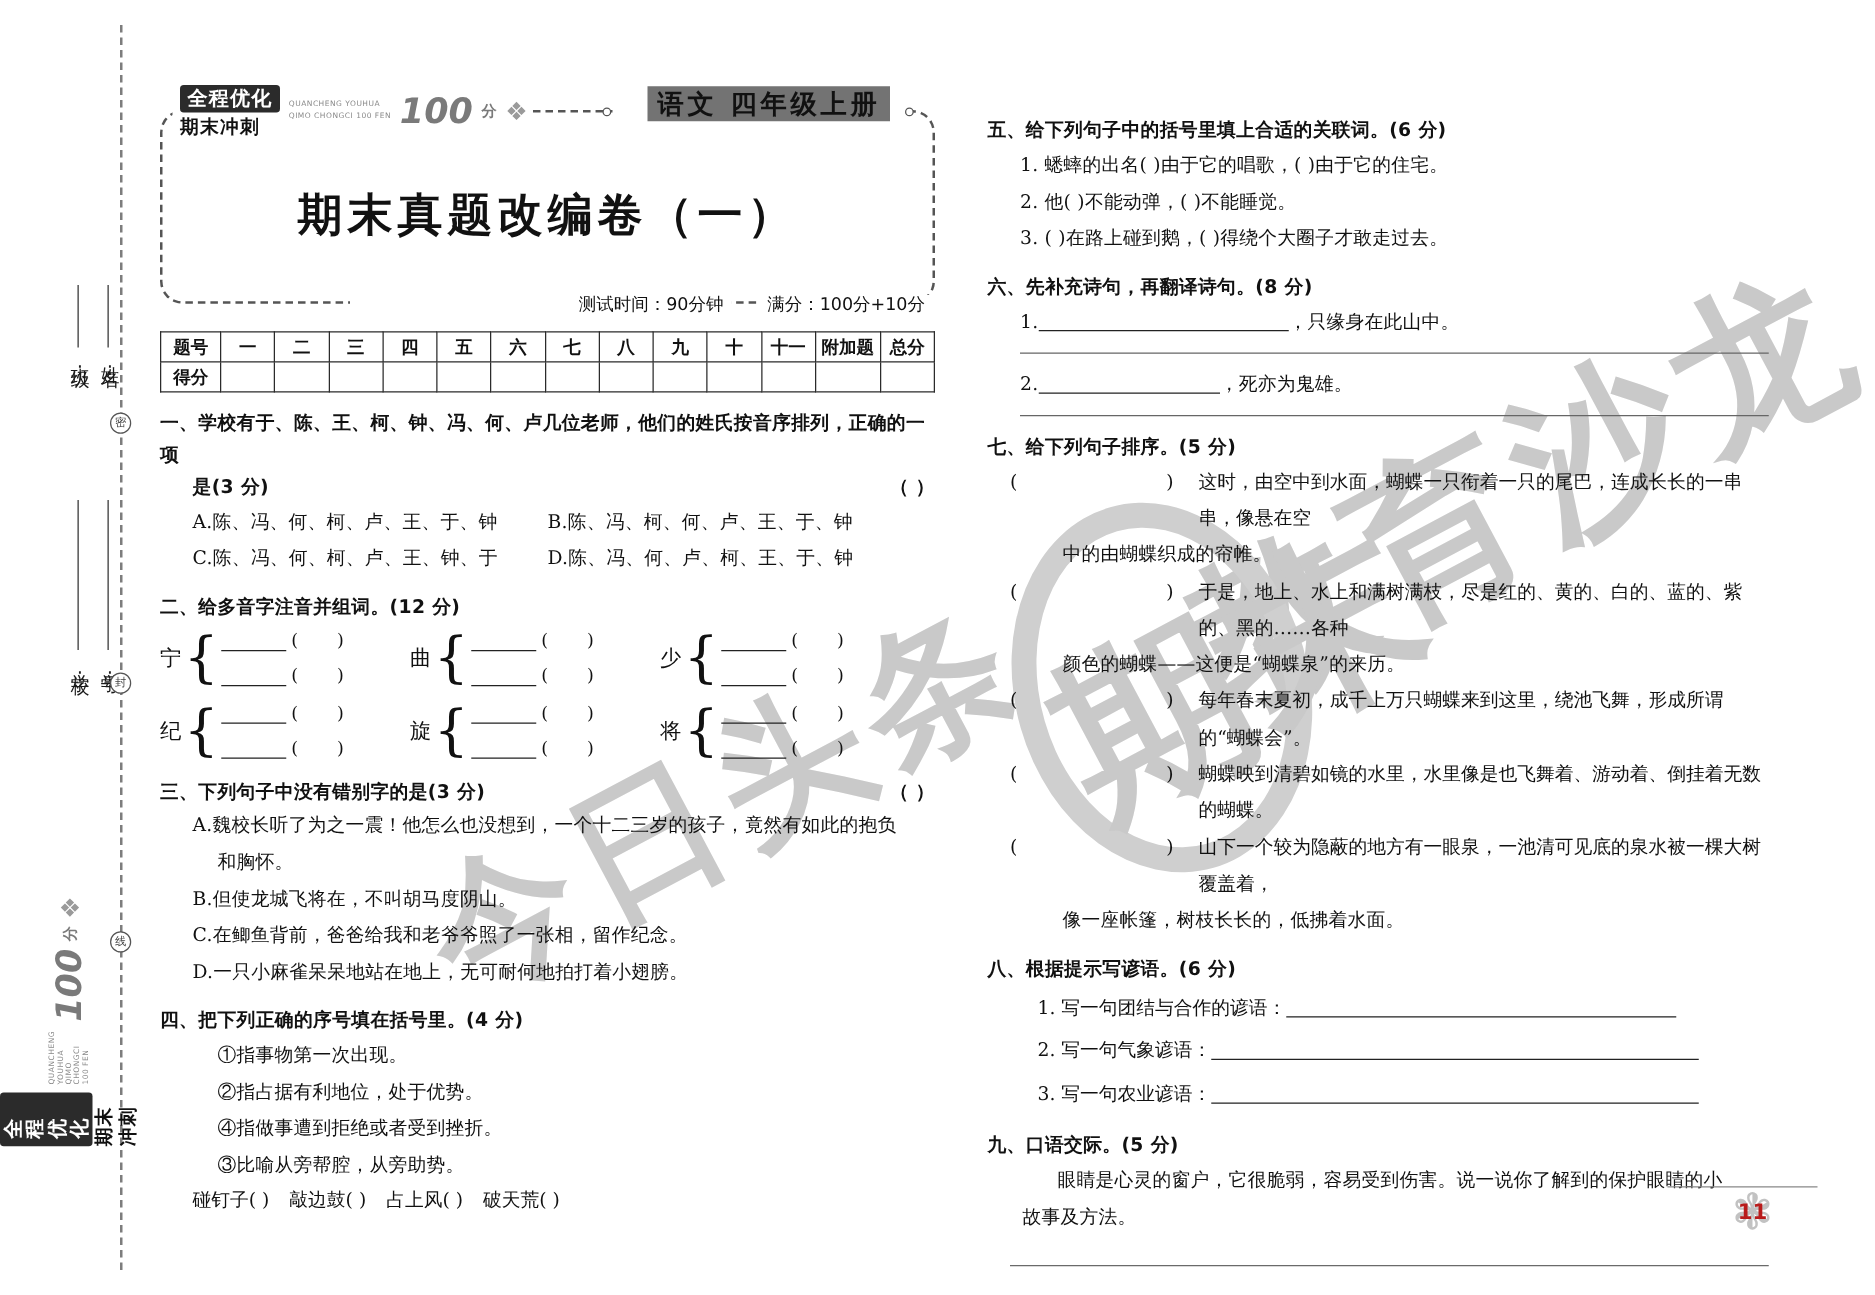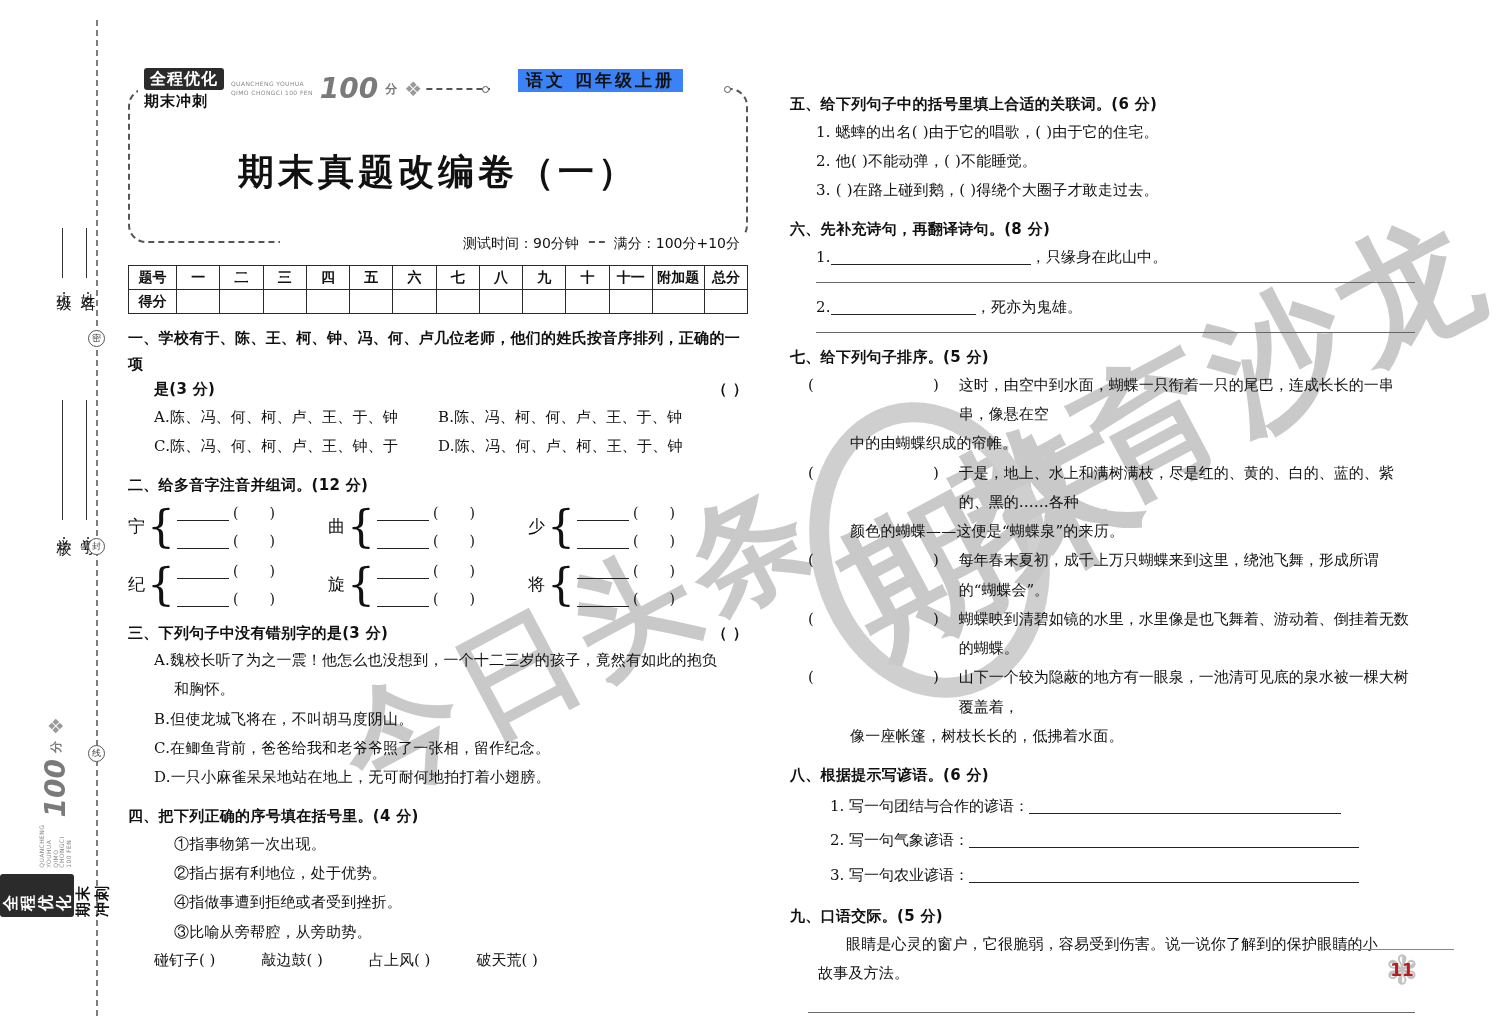--- a/index.html
+++ b/index.html
@@ -104,22 +104,22 @@
   .head-gap-bottom {
     position: absolute; left: 150px; bottom: -3px; width: 300px; height: 8px; background: #fff;
   }
   .head-logo {
     position: absolute; left: 10px; top: -22px;
     display: flex; align-items: center; gap: 7px; background: #fff; padding: 0 4px;
   }
   .head-logo .stack { display: flex; flex-direction: column; gap: 2px; }
   .subject {
     position: absolute; left: 388px; top: -21px;
-    background: #3b82f6; padding: 0 8px;
-    font-size: 17px; font-weight: 700; letter-spacing: 3px;
+    background: #737373; padding: 0 8px;
+    font-size: 21px; font-weight: 700; letter-spacing: 3px;
   }
   .dot-o {
     position: absolute; width: 7px; height: 7px; border: 1.5px solid #555;
     border-radius: 50%; background: #fff;
   }
   .paper-title {
     position: absolute; left: 0; right: 0; top: 58px;
     text-align: center; font-size: 36px; font-weight: 700; letter-spacing: 4px;
   }
   .timing {
@@ -173,21 +173,21 @@
 
   .fill-line { display: inline-block; border-bottom: 1px solid #222; height: 15px; vertical-align: -3px; }
   .answer-rule { border-bottom: 1px solid #666; height: 1px; margin: 10px 0 10px 26px; }
 
   
   .seq-item { display: flex; font-size: 15px; line-height: 1.95;
     font-family: "DejaVu Serif","Liberation Serif",serif; }
   .seq-paren { flex: 0 0 42px; text-align: left; padding-left: 18px; letter-spacing: 20px; }
   .seq-text { flex: 1; }
 
-  .idiom-row { display: flex; gap: 46px; font-size: 15px; padding-left: 26px; margin-top: 4px;
+  .idiom-row { display: flex; gap: 16px; font-size: 15px; padding-left: 26px; margin-top: 4px;
     font-family: "DejaVu Serif","Liberation Serif",serif; }
 
   .prov-row { font-size: 15px; padding-left: 40px; line-height: 2.3;
     font-family: "DejaVu Serif","Liberation Serif",serif; white-space: nowrap; }
   .prov-row .fill-line { width: 330px; }
 
   .big-rule { border-bottom: 1px solid #6a6a6a; margin: 24px 0 0 18px; }
 
   
   .page-num {

